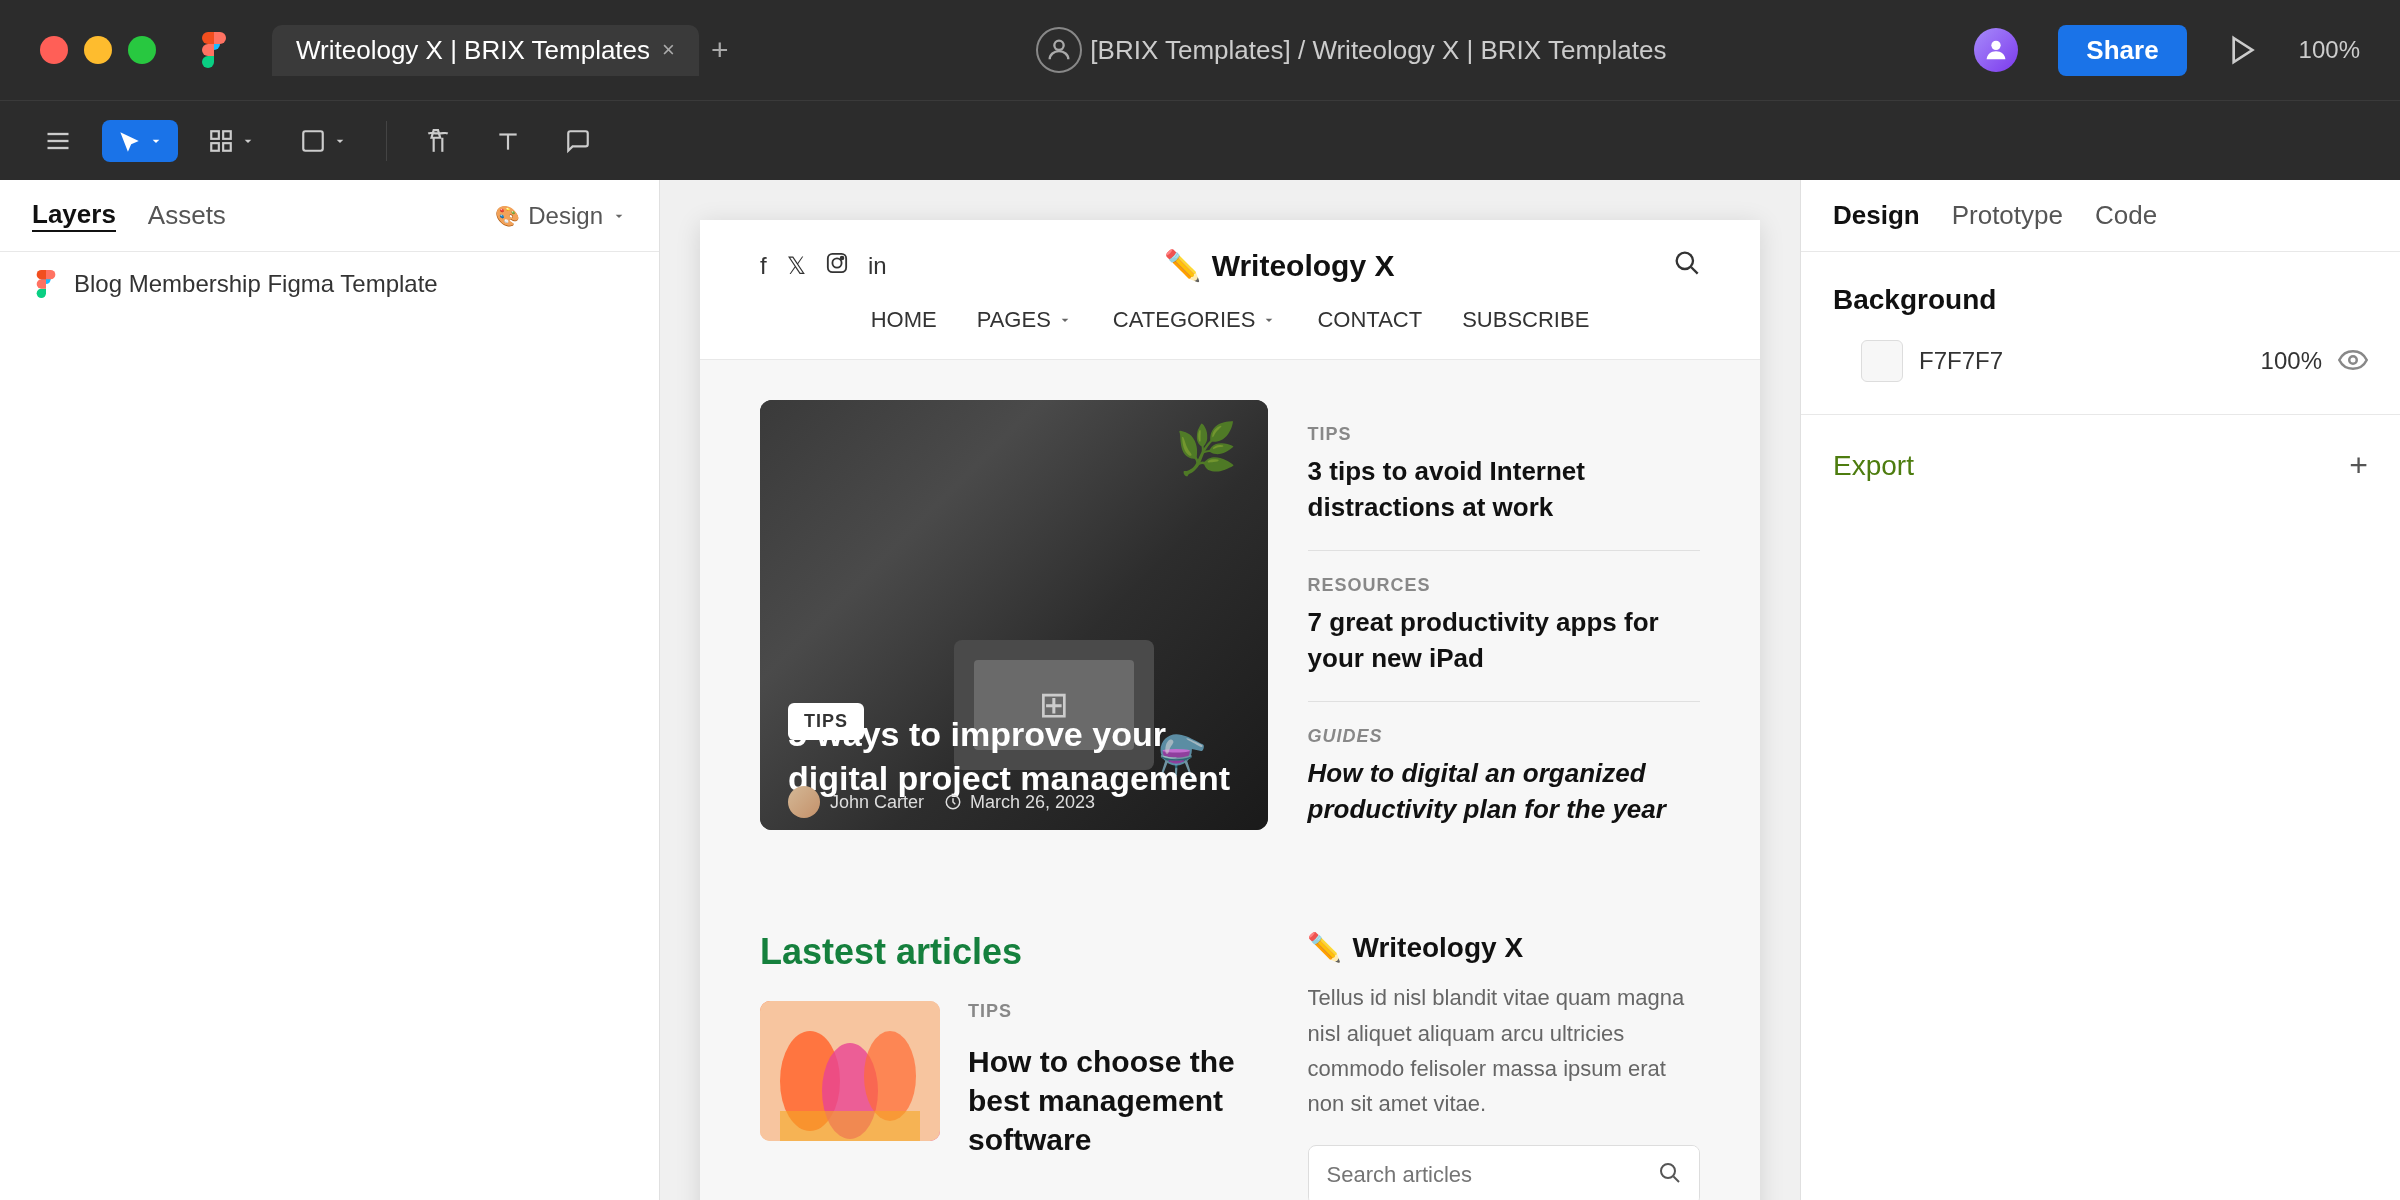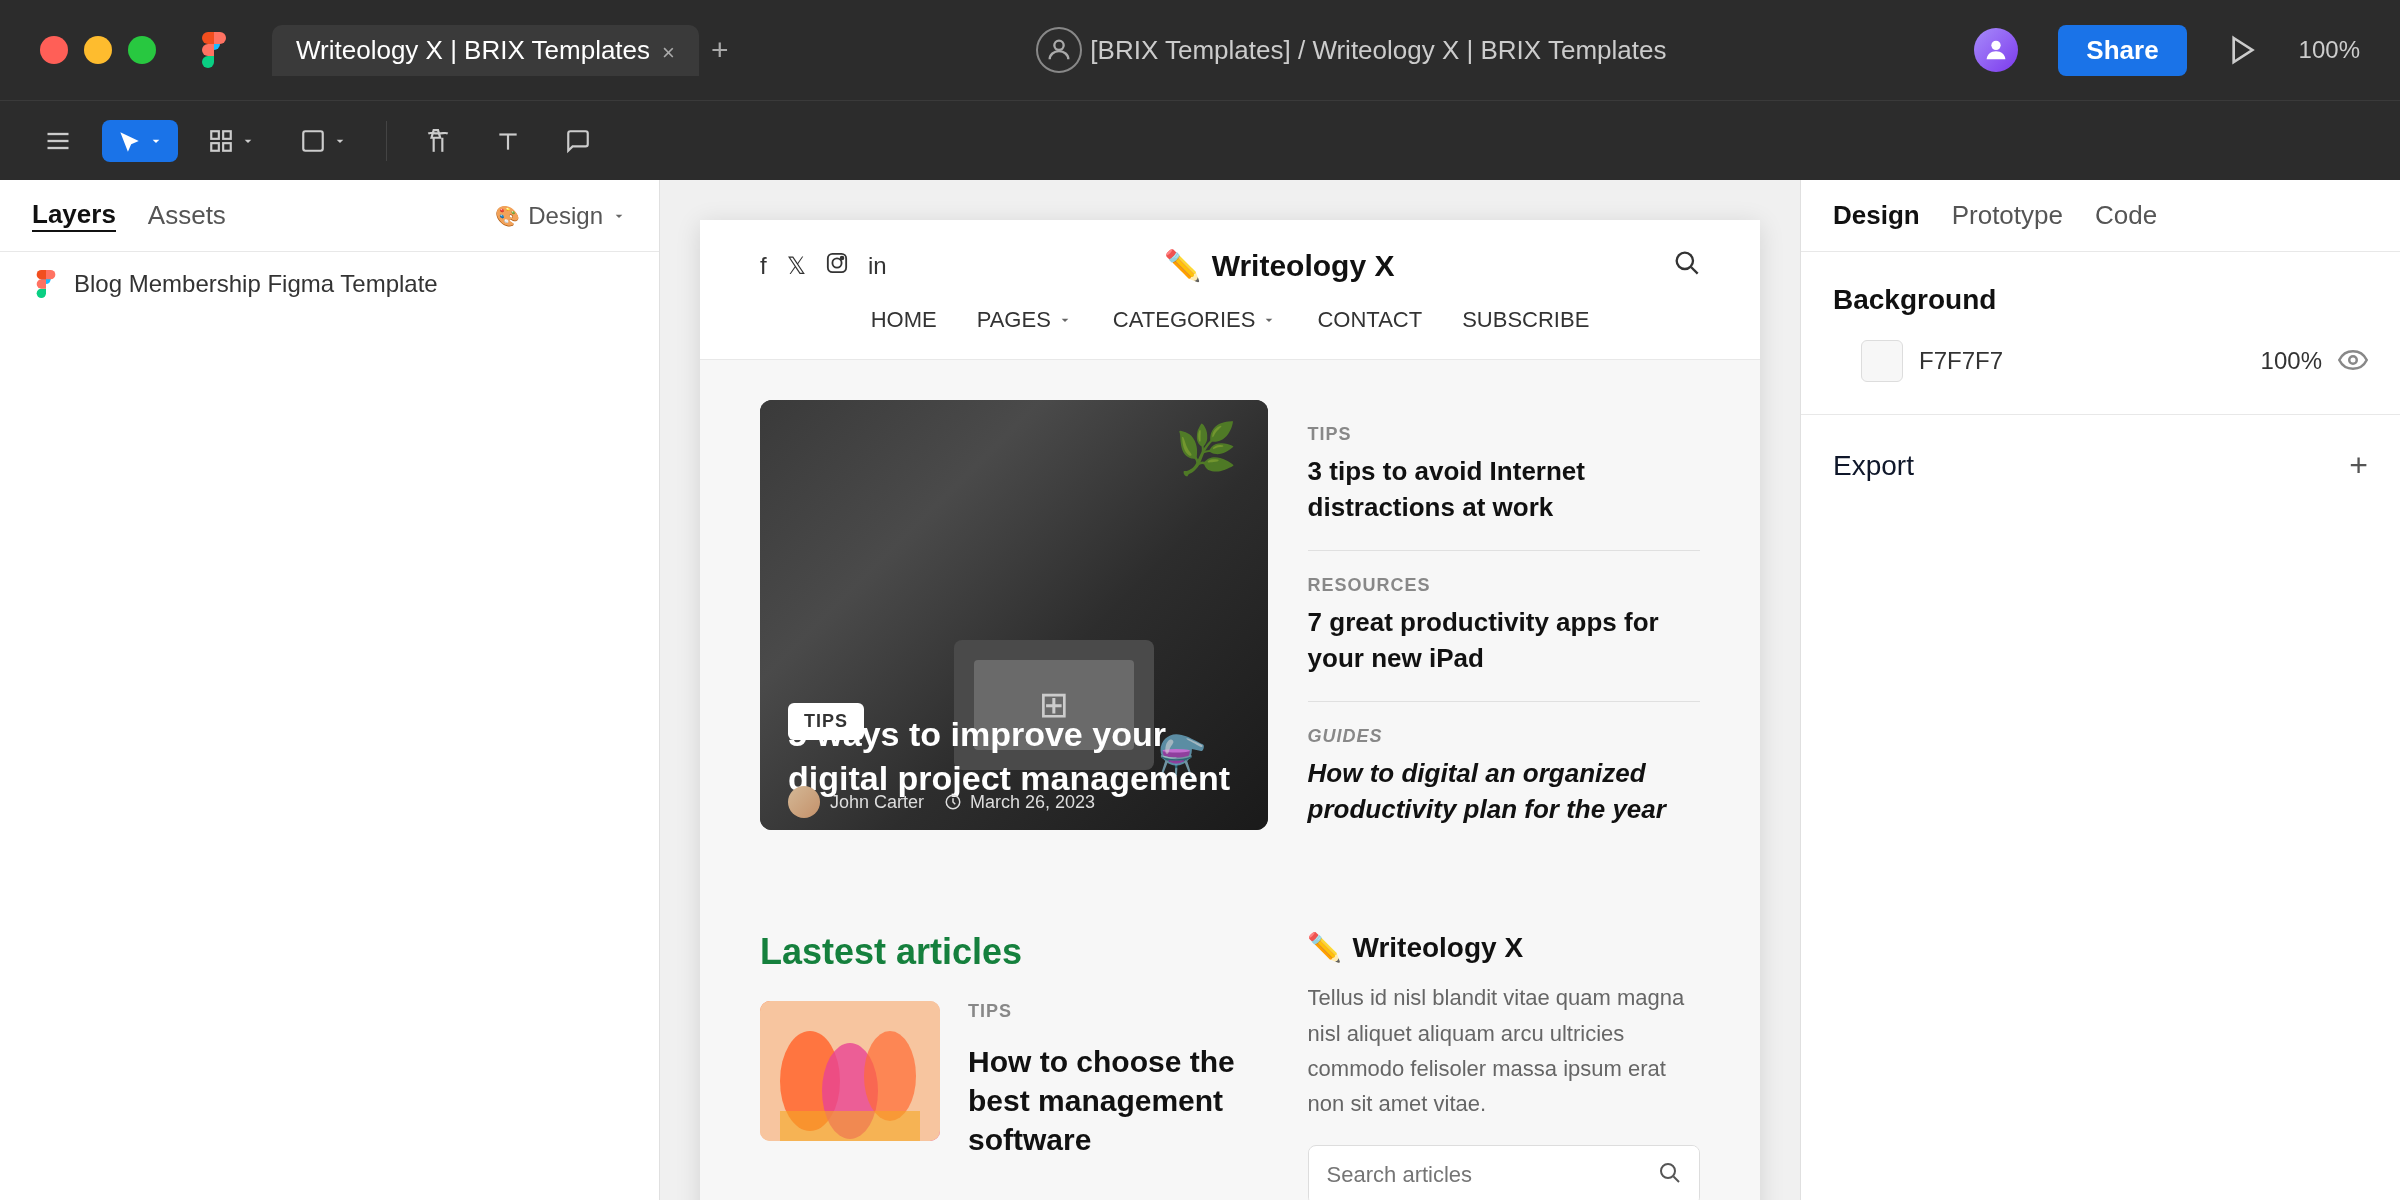--- a/index.html
+++ b/index.html
@@ -11,21 +11,21 @@
       background: #2c2c2c; display: flex; align-items: center; padding: 0 40px;
       gap: 20px;
     }
     .traffic-lights { display: flex; gap: 16px; align-items: center; }
     .traffic-light { width: 28px; height: 28px; border-radius: 50%; }
     .tl-red { background: #ff5f57; }
     .tl-yellow { background: #febc2e; }
     .tl-green { background: #28c840; }
     .tab-bar { display: flex; align-items: center; margin-left: 20px; gap: 4px; }
     .tab {
-      display: flex; align-items: flex-end; gap: 12px; padding: 10px 24px;
+      display: flex; align-items: center; gap: 12px; padding: 10px 24px;
       background: #3a3a3a; border-radius: 10px 10px 0 0; color: #fff;
       font-size: 26px; white-space: nowrap;
     }
     .tab-close { font-size: 22px; color: #aaa; cursor: pointer; }
     .tab-add { color: #aaa; font-size: 30px; margin-left: 8px; }
     .titlebar-center {
       flex: 1; display: flex; align-items: center; justify-content: center;
       color: #ccc; font-size: 26px; gap: 8px;
     }
     .titlebar-right { display: flex; align-items: center; gap: 40px; }
@@ -92,21 +92,21 @@
     .section-title { font-size: 28px; font-weight: 600; color: #111; margin-bottom: 24px; }
     .bg-row { display: flex; align-items: center; gap: 16px; margin-left: 28px; }
     .color-swatch { width: 42px; height: 42px; border-radius: 6px; background: #f7f7f7; border: 1px solid #ddd; }
     .hex-value { font-size: 24px; color: #333; flex: 1; }
     .opacity-value { font-size: 24px; color: #333; }
     .eye-icon { color: #888; font-size: 26px; }
     .export-row {
       display: flex; align-items: center; justify-content: space-between;
       padding: 32px;
     }
-    .export-label { font-size: 28px; color: #0f172a; }
+    .export-label { font-size: 28px; color: #4d7c0f; }
     .plus-icon { font-size: 32px; color: #555; }
 
     
     .canvas {
       position: absolute; top: 180px; left: 660px; right: 600px; bottom: 0;
       background: #f0f0f0; overflow: hidden;
     }
     .canvas-inner {
       position: absolute; top: 40px; left: 40px; right: 40px; bottom: 0;
     }

